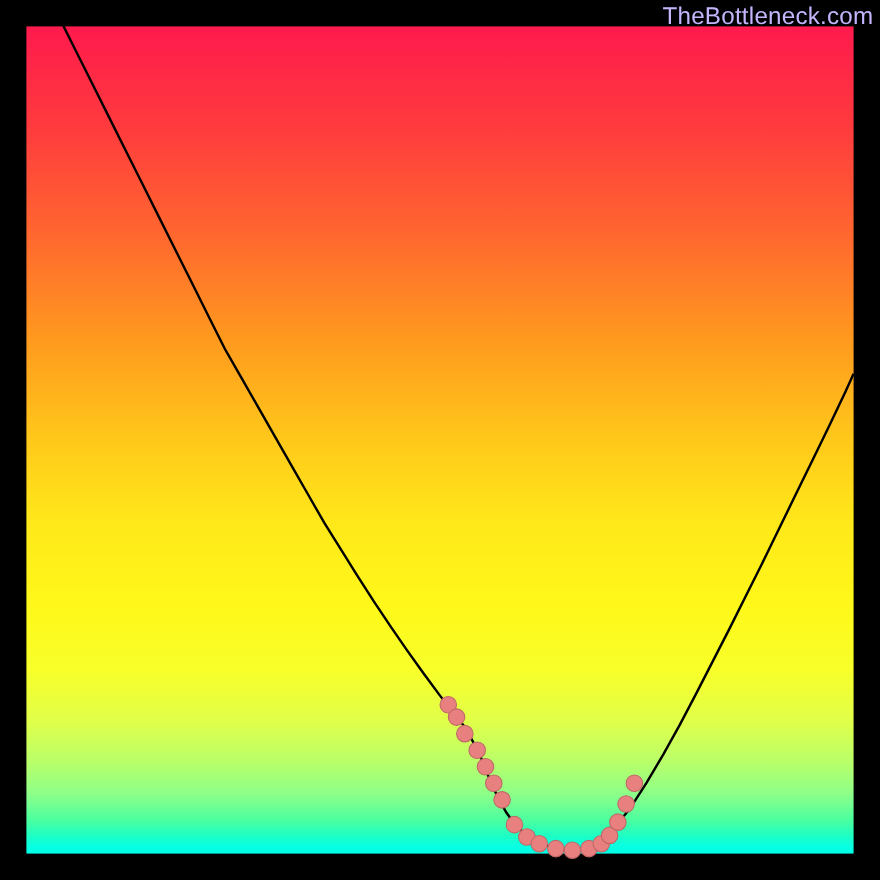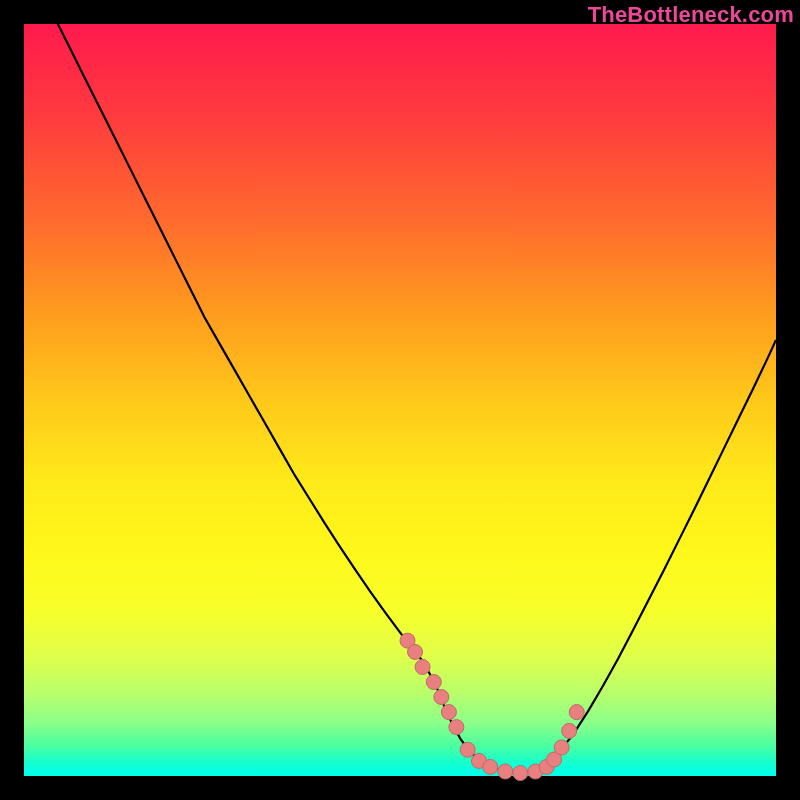--- a/index.html
+++ b/index.html
@@ -42,22 +42,22 @@
       #0affe0 99%,
       #00ffe8 100%
     );
   }
   .watermark {
     position: absolute;
     top: 2px;
     right: 6px;
     font-family: Arial, Helvetica, sans-serif;
     font-size: 22px;
-    font-weight: 700;
-    color: #ec4899;
+    font-weight: 400;
+    color: #c4b5fd;
     letter-spacing: 0.2px;
     user-select: none;
   }
   svg.curve {
     position: absolute;
     left: 24px;
     top: 24px;
     width: 752px;
     height: 752px;
     overflow: visible;

